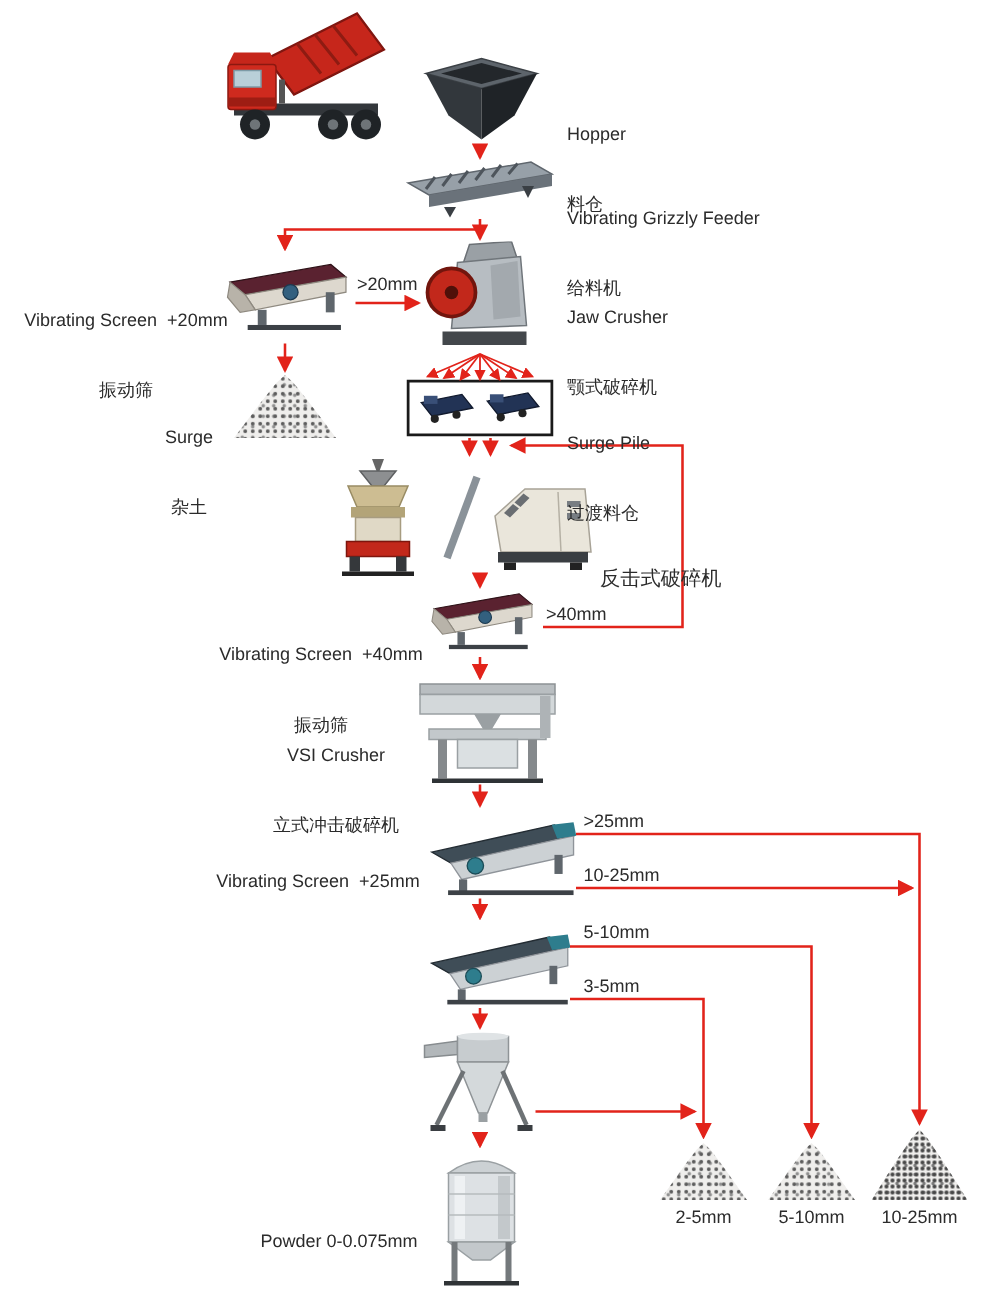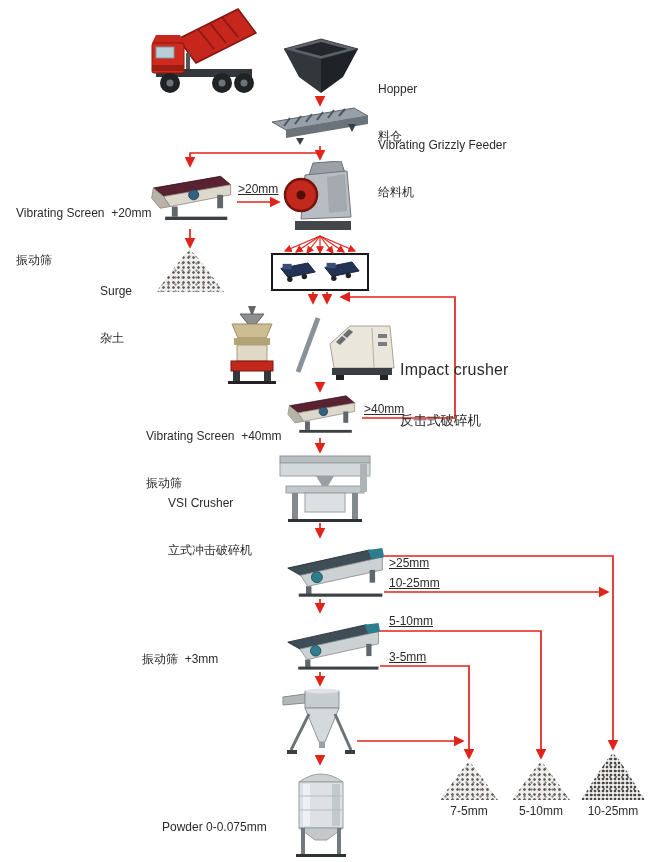--- a/index.html
+++ b/index.html
@@ -1,23 +1,23 @@
 <!DOCTYPE html>
 <html style="--arrow: #e2231a; --text: #2b2b2b;"><head>
 <meta charset="utf-8">
 <style>
   html,body{margin:0;padding:0;background:#fff;}
   body{font-family:"Liberation Sans",sans-serif;}
   .stage{position:relative;width:654px;height:862px;background:#fff;overflow:hidden;color:var(--text,#2b2b2b);}
   .machine{position:absolute;}
   .lbl{position:absolute;font-size:12px;line-height:1.32;white-space:pre-wrap;color:var(--text,#2b2b2b);}
-  .lbl.center{text-align:left;}
+  .lbl.center{text-align:center;}
   .lbl.impact .en{font-size:16px;letter-spacing:.2px;}
-  .lbl.impact .zh{font-size:13.5px;margin-top:1px;}
-  .stream{position:absolute;font-size:12px;color:var(--text,#2b2b2b);text-decoration:underline;}
+  .lbl.impact .zh{font-size:13.5px;margin-top:18px;}
+  .stream{position:absolute;font-size:12px;color:var(--text,#2b2b2b);}
   .pile-label{position:absolute;font-size:12px;text-align:center;color:var(--text,#2b2b2b);}
   .pile{position:absolute;background-color:#efeeec;
     background-image:radial-gradient(circle,#5c5c5c .9px,transparent 1.6px),radial-gradient(circle,#8f8f8f .8px,transparent 1.5px);
     background-size:5px 5px,7px 7px;background-position:0 0,2px 3px;
     clip-path:polygon(50% 0%,58% 12%,72% 40%,86% 70%,100% 100%,0% 100%,14% 70%,28% 40%,42% 12%);}
   .pile.dense{background-size:4px 4px,6px 6px;background-image:radial-gradient(circle,#474747 1px,transparent 1.7px),radial-gradient(circle,#7d7d7d .8px,transparent 1.5px);}
   #flow{position:absolute;left:0;top:0;color:var(--arrow,#e2231a);pointer-events:none;}
 </style>
 </head>
 <body>
@@ -256,55 +256,62 @@
   </svg>
 
   <div class="lbl" style="left:378px;top:50px">
     <div class="en">Hopper</div>
     <div class="zh">料仓</div>
   </div>
   <div class="lbl" style="left:378px;top:106px">
     <div class="en">Vibrating Grizzly Feeder</div>
     <div class="zh">给料机</div>
   </div>
+  <div class="lbl" style="left:378px;top:172px">
+    <div class="en">Jaw Crusher</div>
+    <div class="zh">颚式破碎机</div>
+  </div>
+  <div class="lbl" style="left:378px;top:256px">
+    <div class="en">Surge Pile</div>
+    <div class="zh">过渡料仓</div>
+  </div>
   <div class="lbl impact" style="left:400px;top:327px">
-    <div class="en">Impact crusher</div>
     <div class="zh">反击式破碎机</div>
   </div>
 
   <div class="lbl center" style="left:16px;top:174px;width:136px">
     <div class="en">Vibrating Screen  +20mm</div>
     <div class="zh">振动筛</div>
   </div>
   <div class="lbl center" style="left:100px;top:252px;width:52px">
     <div class="en">Surge</div>
     <div class="zh">杂土</div>
   </div>
   <div class="lbl center" style="left:146px;top:397px;width:136px">
     <div class="en">Vibrating Screen  +40mm</div>
     <div class="zh">振动筛</div>
   </div>
   <div class="lbl center" style="left:168px;top:464px;width:112px">
     <div class="en">VSI Crusher</div>
     <div class="zh">立式冲击破碎机</div>
   </div>
   <div class="lbl center" style="left:138px;top:548px;width:148px">
+    <div class="en">Vibrating Screen  +25mm</div>
   </div>
   <div class="lbl center" style="left:142px;top:620px;width:144px">
-    <div class="zh">振动筛  +3mm</div>
   </div>
   <div class="lbl center" style="left:162px;top:788px;width:128px">
     <div class="en">Powder 0-0.075mm</div>
     
   </div>
 
   <div class="stream" style="left:238px;top:182px">&gt;20mm</div>
   <div class="stream" style="left:364px;top:402px">&gt;40mm</div>
-  <div class="stream" style="left:389px;top:556px">&gt;25mm</div>
+  <div class="stream" style="left:389px;top:540px">&gt;25mm</div>
   <div class="stream" style="left:389px;top:576px">10-25mm</div>
   <div class="stream" style="left:389px;top:614px">5-10mm</div>
   <div class="stream" style="left:389px;top:650px">3-5mm</div>
 
-  <div class="pile-label" style="left:440px;top:804px;width:58px">7-5mm</div>
+  <div class="pile-label" style="left:440px;top:804px;width:58px">2-5mm</div>
   <div class="pile-label" style="left:512px;top:804px;width:58px">5-10mm</div>
   <div class="pile-label" style="left:581px;top:804px;width:64px">10-25mm</div>
 
 </div>
 
 </body></html>

